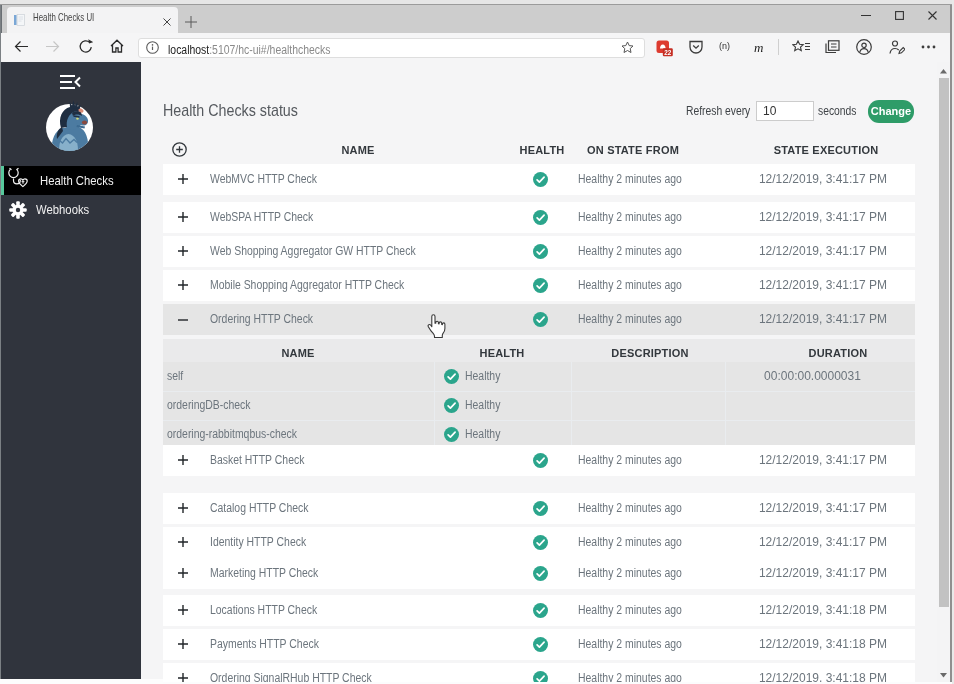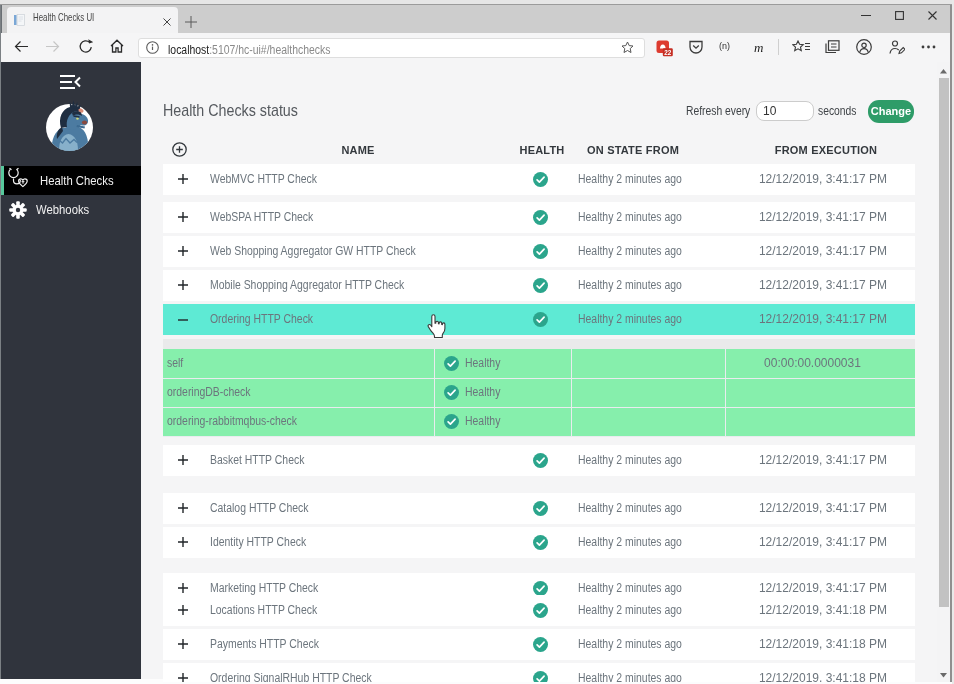--- a/index.html
+++ b/index.html
@@ -14,33 +14,33 @@
 #addrtext{left:168px;top:43px;font-size:12px;color:#2b2b2b;transform:scaleX(.87);transform-origin:0 50%}
 #addrtext .g{color:#8a8a8a}
 #sidebar{left:0;top:62px;width:141px;height:617px;background:#30343d}
 #mainbg{left:141px;top:62px;width:813px;height:622px;background:#f5f5f6}
 #menu1{left:0;top:166px;width:137px;height:29px;background:#000;border-left:4px solid #57c89c}
 #menu2{left:0;top:195px;width:141px;height:29px}
 .mtext{position:absolute;left:36px;top:0;line-height:29px;font-size:13px;color:#f1f1f1;transform:scaleX(.87);transform-origin:0 50%}
 #title{left:163px;top:101px;font-size:17px;color:#55595e;transform:scaleX(.84);transform-origin:0 50%}
 #refresh1{left:686px;top:104px;font-size:12px;color:#3f4347;transform:scaleX(.86);transform-origin:0 50%}
 #refresh2{left:818px;top:104px;font-size:12px;color:#3f4347;transform:scaleX(.86);transform-origin:0 50%}
-#numbox{left:756px;top:101px;width:50px;height:18px;background:#fff;border:1px solid #ccc;border-radius:8px;font-size:12px;color:#333;line-height:18px;padding-left:6px}
+#numbox{left:756px;top:101px;width:50px;height:18px;background:#fff;border:1px solid #ccc;border-radius:0;font-size:12px;color:#333;line-height:18px;padding-left:6px}
 #chbtn{left:868px;top:100px;width:46px;height:23px;background:#2e9c68;border-radius:11px;color:#fff;font-size:11px;font-weight:bold;text-align:center;line-height:23px}
 .hdr{position:absolute;top:144px;font-size:11px;font-weight:bold;color:#33383d;letter-spacing:0.2px;text-align:center;transform:translateX(-50%)}
 .row{position:absolute;left:163px;width:752px;background:#fff}
-.row.green{background:#5eead4}
+.row.green{background:#e5e5e5}
 .pico{position:absolute;left:14px;top:9px}
 .rname{position:absolute;left:47px;top:0;line-height:31px;font-size:12px;color:#6c757d;transform:scaleX(.87);transform-origin:0 50%}
 .circ{position:absolute;left:370px;top:8px}
 .state{position:absolute;left:415px;top:0;line-height:31px;font-size:12px;color:#6c757d;transform:scaleX(.87);transform-origin:0 50%}
 .ts{position:absolute;left:560px;width:200px;top:0;text-align:center;line-height:31px;font-size:12px;color:#6c757d}
 #subhdr{left:163px;top:339px;width:752px;height:28px;background:#eaeaeb}
 .shd{position:absolute;top:0;line-height:28px;font-size:11px;font-weight:bold;color:#33383d;letter-spacing:0.2px;transform:translateX(-50%)}
-#subtbl{left:163px;top:349px;width:752px;height:87px;background:#86efac}
+#subtbl{left:163px;top:362px;width:752px;height:87px;background:#e5e5e5}
 .srow{position:absolute;left:0;width:752px;height:29px}
 .sname{position:absolute;left:4px;top:0;line-height:29px;font-size:12px;color:#6c757d;transform:scaleX(.87);transform-origin:0 50%}
 .scirc{position:absolute;left:281px;top:7px}
 .shealthy{position:absolute;left:302px;top:0;line-height:29px;font-size:12px;color:#6c757d;transform:scaleX(.87);transform-origin:0 50%}
 .sdur{position:absolute;left:562px;width:175px;text-align:center;top:0;line-height:29px;font-size:12px;color:#6c757d}
 .vline{position:absolute;top:0;width:1px;height:88px;background:#e9ecef}
 .hline{position:absolute;left:0;width:752px;height:1px;background:#e9ecef}
 #sbtrack{left:937px;top:62px;width:14px;height:620px;background:#f4f4f5}
 #sbthumb{left:939px;top:78px;width:10px;height:529px;background:#c2c2c2}
 #rborder{left:950px;top:5px;width:2px;height:677px;background:#8f8f8f}
@@ -202,21 +202,21 @@
 <div class="abs" id="numbox">10</div>
 <span class="abs" id="refresh2">seconds</span>
 <div class="abs" id="chbtn">Change</div>
 <svg class="abs" style="left:172px;top:142px" width="15" height="15" viewBox="0 0 15 15">
     <circle cx="7.5" cy="7.5" r="6.7" fill="none" stroke="#33383d" stroke-width="1.3"></circle>
     <path d="M7.5 4.2v6.6M4.2 7.5h6.6" stroke="#33383d" stroke-width="1.3"></path>
   </svg>
 <span class="hdr" style="left:358px">NAME</span>
 <span class="hdr" style="left:542px">HEALTH</span>
 <span class="hdr" style="left:633px">ON STATE FROM</span>
-<span class="hdr" style="left:826px">FROM EXECUTION</span>
+<span class="hdr" style="left:826px">STATE EXECUTION</span>
 <div class="row" style="top:164px;height:31px">
     <svg class="pico" width="12" height="12" viewBox="0 0 12 12">
       <path d="M6 1v10M1 6h10" stroke="#212529" stroke-width="1.4"></path>
     </svg>
     <span class="rname">WebMVC HTTP Check</span>
     <svg class="circ" width="15" height="15" viewBox="0 0 15 15">
       <circle cx="7.5" cy="7.5" r="7.5" fill="#2ba58c"></circle>
       <path d="M4.1 7.9l2.3 2.3 4.7-5" stroke="#fff" stroke-width="1.7" fill="none" stroke-linecap="round" stroke-linejoin="round"></path>
     </svg>
     <span class="state">Healthy 2 minutes ago</span>
@@ -338,21 +338,21 @@
       <path d="M6 1v10M1 6h10" stroke="#212529" stroke-width="1.4"></path>
     </svg>
     <span class="rname">Identity HTTP Check</span>
     <svg class="circ" width="15" height="15" viewBox="0 0 15 15">
       <circle cx="7.5" cy="7.5" r="7.5" fill="#2ba58c"></circle>
       <path d="M4.1 7.9l2.3 2.3 4.7-5" stroke="#fff" stroke-width="1.7" fill="none" stroke-linecap="round" stroke-linejoin="round"></path>
     </svg>
     <span class="state">Healthy 2 minutes ago</span>
     <span class="ts">12/12/2019, 3:41:17 PM</span>
   </div>
-<div class="row" style="top:573px;height:31px">
+<div class="row" style="top:558px;height:31px">
     <svg class="pico" width="12" height="12" viewBox="0 0 12 12">
       <path d="M6 1v10M1 6h10" stroke="#212529" stroke-width="1.4"></path>
     </svg>
     <span class="rname">Marketing HTTP Check</span>
     <svg class="circ" width="15" height="15" viewBox="0 0 15 15">
       <circle cx="7.5" cy="7.5" r="7.5" fill="#2ba58c"></circle>
       <path d="M4.1 7.9l2.3 2.3 4.7-5" stroke="#fff" stroke-width="1.7" fill="none" stroke-linecap="round" stroke-linejoin="round"></path>
     </svg>
     <span class="state">Healthy 2 minutes ago</span>
     <span class="ts">12/12/2019, 3:41:17 PM</span>

